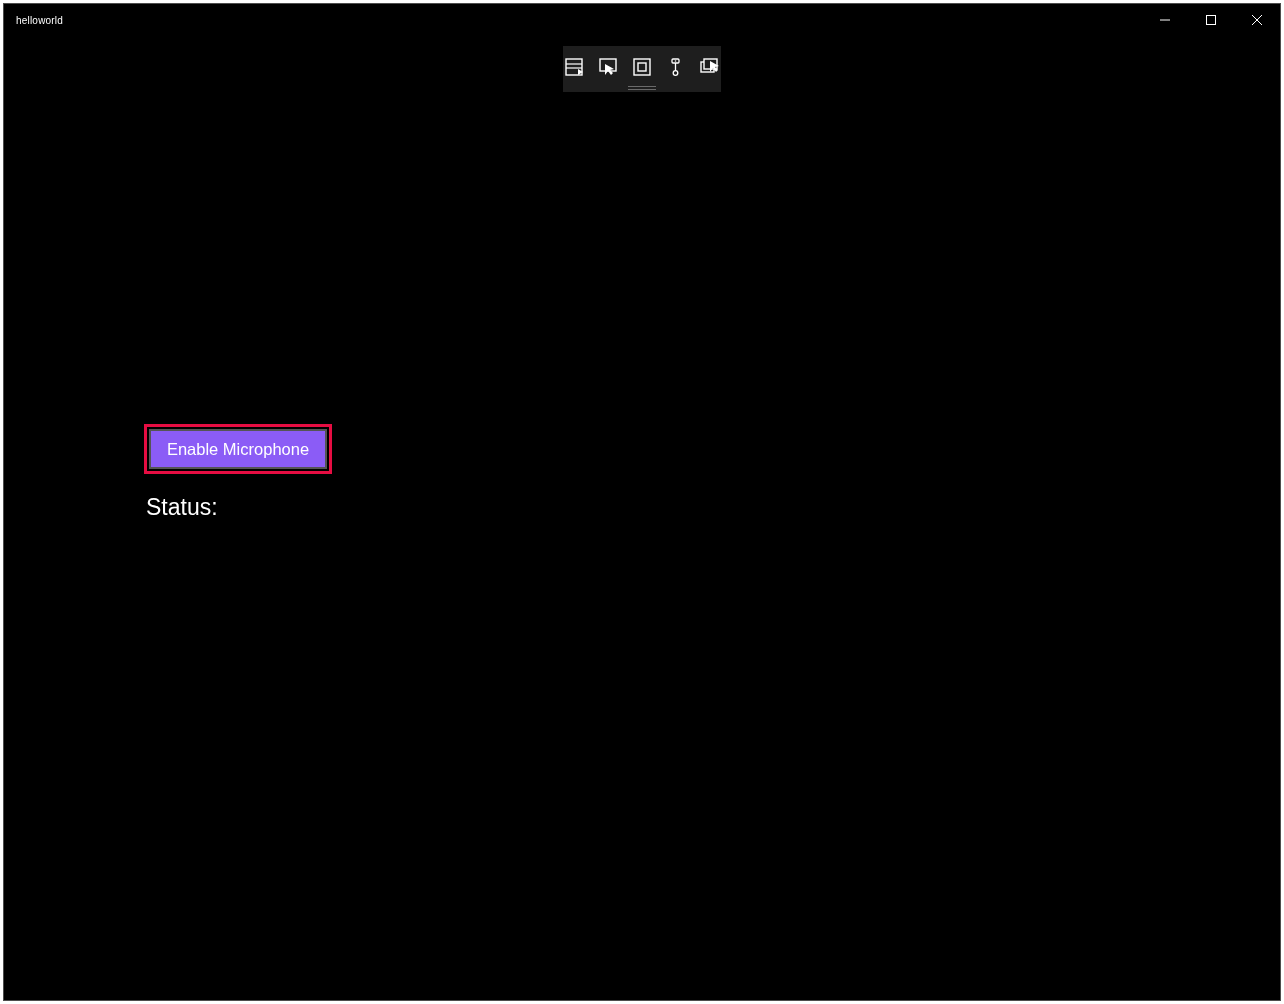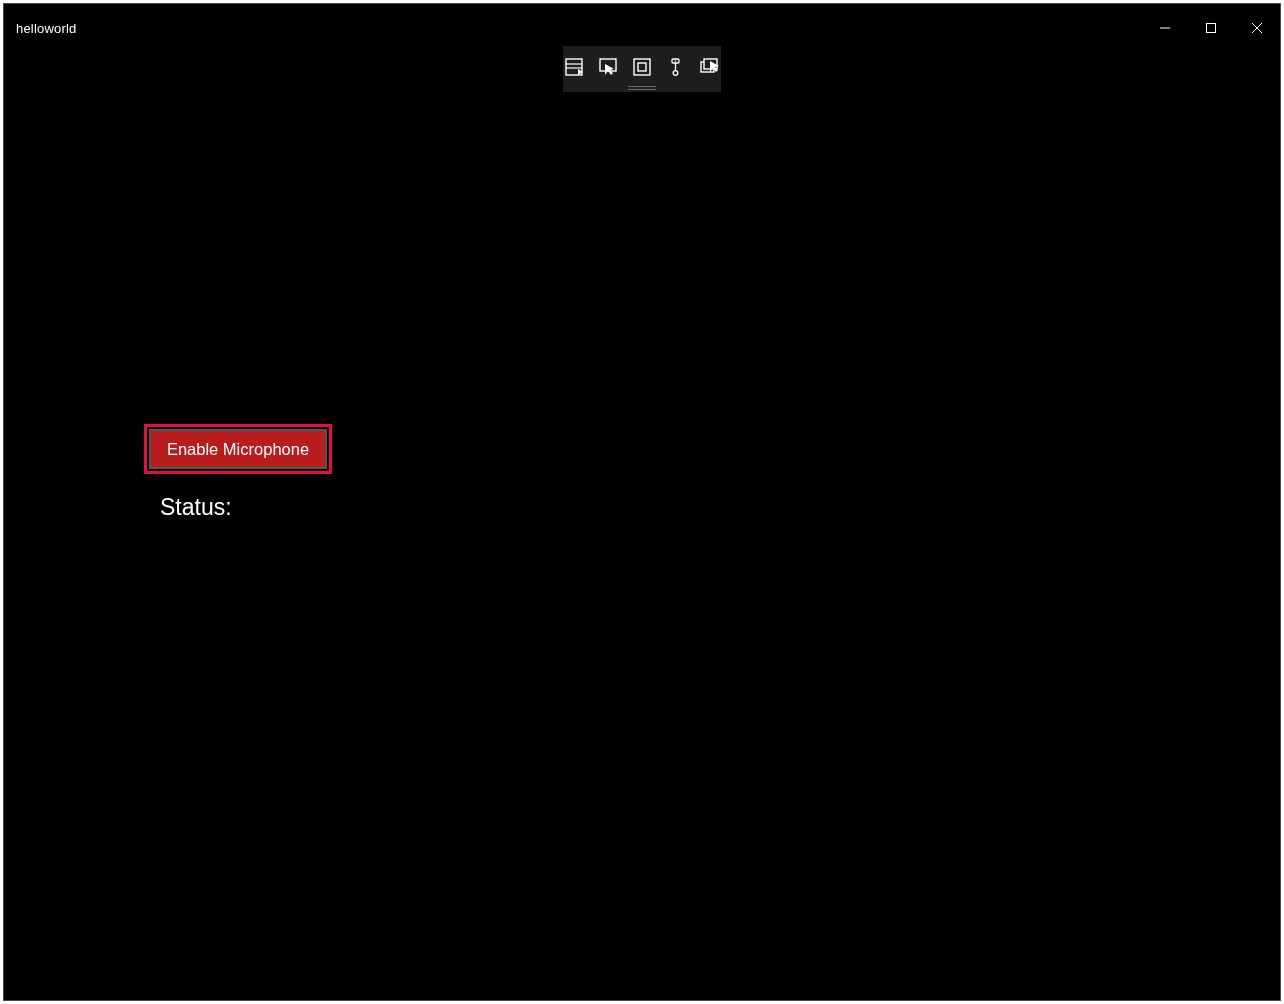--- a/index.html
+++ b/index.html
@@ -16,29 +16,29 @@
       top: 3px;
       width: 1278px;
       height: 998px;
       background: #000000;
       border: 1px solid #4d4d4d;
     }
     
     .titlebar {
       position: absolute;
       left: 0;
-      top: 8px;
+      top: 0;
       width: 100%;
       height: 32px;
       display: flex;
       align-items: center;
       justify-content: space-between;
       padding-left: 12px;
       color: #ffffff;
-      font-size: 13px;
+      font-size: 10px;
     }
     .titlebar .title-text {
       font-weight: 400;
       letter-spacing: 0.2px;
     }
     .window-controls {
       display: flex;
       height: 100%;
     }
     .win-btn {
@@ -95,36 +95,36 @@
       left: 140px;
       top: 420px;
     }
     .highlight-wrap {
       border: 3px solid #e60d42;
       padding: 2px;
       display: inline-block;
       margin-bottom: 10px;
     }
     .uwp-btn {
-      background: #b91c1c;
+      background: #8b5cf6;
       border: 2px solid #555555;
       color: #ffffff;
       font-size: 16.5px;
       padding: 8px 14px;
       font-family: "Segoe UI", Arial, sans-serif;
       cursor: default;
       display: block;
     }
     .btn-enable { width: 178px; height: 40px; }
     .btn-talk   { width: 148px; height: 40px; }
     .status-label {
       color: #ffffff;
       font-size: 23px;
       margin-top: 10px;
-      margin-left: 16px;
+      margin-left: 2px;
       font-weight: 400;
     }
   </style>
 </head>
 <body>
 
 <div class="window">
 
   <div class="titlebar">
     <span class="title-text">helloworld</span>

